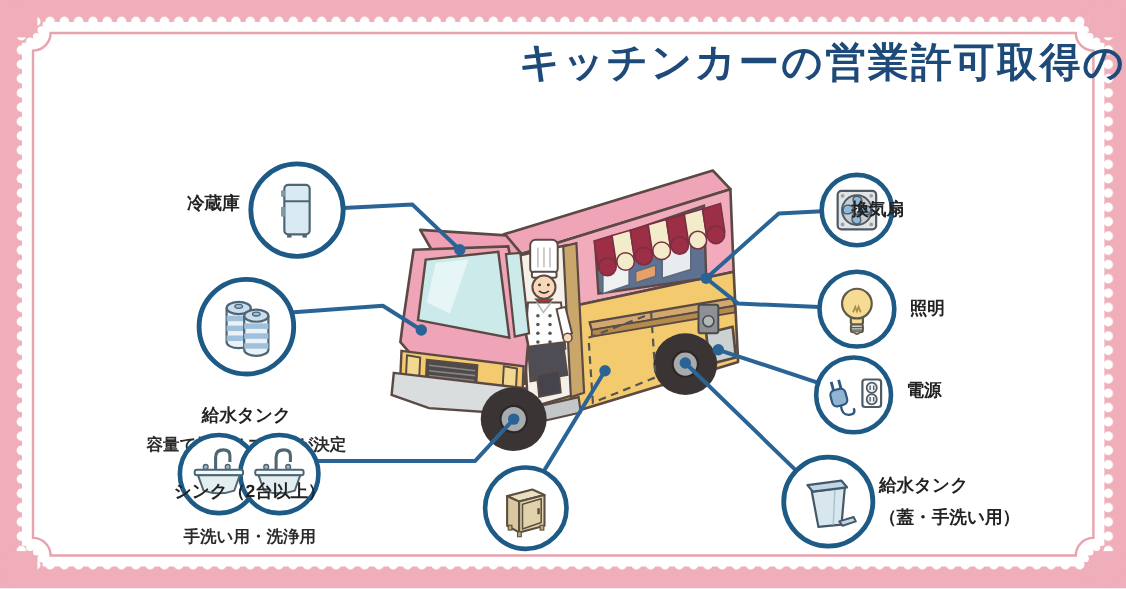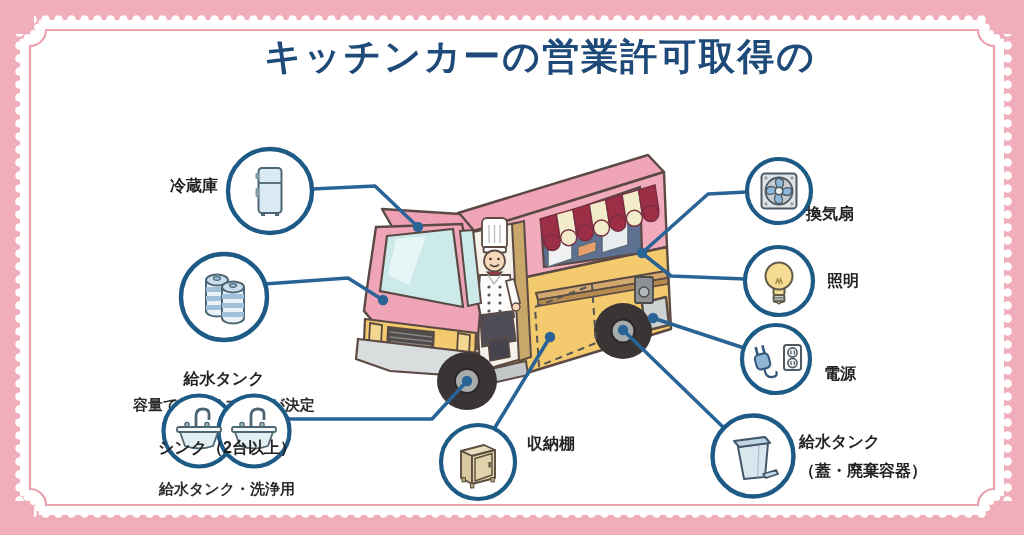--- a/index.html
+++ b/index.html
@@ -1,19 +1,19 @@
 <!DOCTYPE html>
 <html><head>
 <meta charset="utf-8">
 <style>
   html,body{margin:0;padding:0;}
   body{width:1024px;height:535px;font-family:"Liberation Sans",sans-serif;}
   .canvas{position:relative;width:1024px;height:535px;overflow:hidden;background:#fff;}
   .abs{position:absolute;}
-  .title{left:56px;top:34px;width:968px;text-align:center;color:#1d4a78;
+  .title{left:56px;top:34px;width:968px;text-align:right;color:#1d4a78;
          font-size:37px;font-weight:800;line-height:46px;letter-spacing:2px;}
   .lbl{font-weight:700;color:#222;font-size:16px;line-height:28px;white-space:nowrap;}
   .note{font-weight:700;color:#2b2b2b;font-size:15px;line-height:19px;white-space:nowrap;}
   .ctr{text-align:center;}
   .rgt{text-align:right;}
   svg{display:block;}
 </style>
 </head>
 <body>
 
@@ -225,41 +225,41 @@
       <circle cx="29" cy="34.5" r="2.2" fill="#9fb9c6" stroke-width="1.2"></circle>
       <circle cx="49" cy="34.5" r="2.2" fill="#9fb9c6" stroke-width="1.2"></circle>
       <path d="M93,37 L93,26 Q93,19 100,19 Q106,19 106,24 L106,30" fill="none" stroke-width="2.8"></path>
       <rect x="74" y="37" width="44" height="5" rx="2" fill="#f2f7f8" stroke-width="1.8"></rect>
       <path d="M77,42 L115,42 L110,56 Q96,61 82,56 Z" fill="#e3eef1" stroke-width="1.8"></path>
       <circle cx="84" cy="34.5" r="2.2" fill="#9fb9c6" stroke-width="1.2"></circle>
       <circle cx="104" cy="34.5" r="2.2" fill="#9fb9c6" stroke-width="1.2"></circle>
     </g>
   </svg>
   <div class="abs lbl ctr" style="left:77px;top:434px;width:300px;">シンク（2台以上）</div>
-  <div class="abs note ctr" style="left:97px;top:479px;width:260px;">給水タンク・洗浄用</div>
+  <div class="abs note ctr" style="left:97px;top:479px;width:260px;">手洗い用・洗浄用</div>
 
   <svg class="abs" style="left:743px;top:155px;" width="72" height="72" viewBox="0 0 72 72">
     <circle cx="36" cy="36" r="32" fill="#ffffff" stroke="#1d5a86" stroke-width="4.2"></circle>
     <rect x="18.5" y="18.5" width="35" height="35" rx="3.5" fill="#e0e4e6" stroke="#4e5a64" stroke-width="2"></rect>
     <g fill="#98a1a7">
         <circle cx="23" cy="23" r="1.7"></circle>
         <circle cx="49" cy="23" r="1.7"></circle>
         <circle cx="23" cy="49" r="1.7"></circle>
         <circle cx="49" cy="49" r="1.7"></circle>
       </g>
     <circle cx="36" cy="36" r="13.5" fill="#c6ccd0" stroke="#4e5a64" stroke-width="1.8"></circle>
     <g fill="#8fb9da" stroke="#4e5a64" stroke-width="1.3">
       <path d="M36 36 C31 27.5, 31.5 22.5, 37 23.5 C42.5 25, 41 32, 36 36 Z"></path>
       <path d="M36 36 C31 27.5, 31.5 22.5, 37 23.5 C42.5 25, 41 32, 36 36 Z" transform="rotate(90 36 36)"></path>
       <path d="M36 36 C31 27.5, 31.5 22.5, 37 23.5 C42.5 25, 41 32, 36 36 Z" transform="rotate(180 36 36)"></path>
       <path d="M36 36 C31 27.5, 31.5 22.5, 37 23.5 C42.5 25, 41 32, 36 36 Z" transform="rotate(270 36 36)"></path>
     </g>
     <circle cx="36" cy="36" r="3.8" fill="#eef1f2" stroke="#4e5a64" stroke-width="1.6"></circle>
   </svg>
-  <div class="abs lbl" style="left:806px;top:177px;margin-top:23px;">換気扇</div>
+  <div class="abs lbl" style="left:774px;top:177px;">換気扇</div>
 
   <svg class="abs" style="left:741px;top:243px;" width="76" height="76" viewBox="0 0 76 76">
     <circle cx="38" cy="38" r="34" fill="#ffffff" stroke="#1d5a86" stroke-width="4.2"></circle>
     <path d="M32.5,44 L32.5,50 Q32.5,52 34.5,52 L41.5,52 Q43.5,52 43.5,50 L43.5,44" fill="#f6dc92" stroke="#5f5a4a" stroke-width="2"></path>
     <circle cx="38" cy="33" r="13.5" fill="#f6dc92" stroke="#5f5a4a" stroke-width="2"></circle>
     <path d="M34.5,41 L36.5,36 L38,40 L39.5,36 L41.5,41" fill="none" stroke="#a88a4a" stroke-width="1.5"></path>
     <rect x="32.5" y="52" width="11" height="7" rx="2" fill="#ccd3d7" stroke="#5f5a4a" stroke-width="1.8"></rect>
     <line x1="32.5" y1="54.8" x2="43.5" y2="54.8" stroke="#5f5a4a" stroke-width="1.1"></line>
     <line x1="32.5" y1="57.2" x2="43.5" y2="57.2" stroke="#5f5a4a" stroke-width="1.1"></line>
     <path d="M35.5,59 Q38,62.5 40.5,59" fill="#ccd3d7" stroke="#5f5a4a" stroke-width="1.4"></path>
@@ -277,48 +277,47 @@
       <line x1="53" y1="40" x2="53" y2="44"></line>
         <line x1="56.3" y1="40" x2="56.3" y2="44"></line>
     </g>
     <g transform="rotate(-15 26 40)">
       <line x1="21.5" y1="33" x2="21.5" y2="24.5" stroke="#30587c" stroke-width="2.6"></line>
       <line x1="28.5" y1="33" x2="28.5" y2="24.5" stroke="#30587c" stroke-width="2.6"></line>
       <rect x="17.5" y="32.5" width="14" height="15" rx="4.5" fill="#8fb4d4" stroke="#30587c" stroke-width="2"></rect>
       <path d="M24.5,47.5 Q23,56 29,57.5 Q36,59 35,53" fill="none" stroke="#30587c" stroke-width="2.2"></path>
     </g>
   </svg>
-  <div class="abs lbl" style="left:824px;top:360px;">電源</div>
+  <div class="abs lbl" style="left:824px;top:342px;">電源</div>
 
   <svg class="abs" style="left:437px;top:421px;" width="82" height="82" viewBox="0 0 82 82">
     <circle cx="41" cy="41" r="37" fill="#ffffff" stroke="#1d5a86" stroke-width="4.2"></circle>
     <g stroke="#5a5040" stroke-width="1.9" stroke-linejoin="round">
       <polygon points="24,30 47,24 58,29 35,35" fill="#eadfc0"></polygon>
       <polygon points="24,30 35,35 35,63 24,57" fill="#d9c8a0"></polygon>
       <polygon points="35,35 58,29 58,57 35,63" fill="#e2d2ac"></polygon>
       <polygon points="38,37.5 55,32.5 55,54 38,60" fill="none" stroke-width="1.4"></polygon>
     </g>
     <rect x="51.5" y="41" width="2.2" height="5.5" fill="#5a5040"></rect>
     <g fill="#b9a87e" stroke="#5a5040" stroke-width="1">
       <rect x="25" y="56.5" width="3.4" height="4.4"></rect>
         <rect x="33.5" y="62.5" width="3.4" height="4.4"></rect>
         <rect x="54" y="56.5" width="3.4" height="4.4"></rect>
     </g>
   </svg>
   <div class="abs lbl" style="left:527px;top:429px;line-height:29px;">
-    <div>収納棚</div>
   </div>
 
   <svg class="abs" style="left:708px;top:411px;" width="90" height="90" viewBox="0 0 90 90">
     <circle cx="45" cy="45" r="40.5" fill="#ffffff" stroke="#1d5a86" stroke-width="4.4"></circle>
     <g stroke="#44586a" stroke-width="2" stroke-linejoin="round">
       <polygon points="30,36 60,32 57,66 36,68" fill="#d8e7ee"></polygon>
       <line x1="51" y1="34" x2="49.5" y2="66" stroke-width="1.3" stroke="#a9c2d0"></line>
       <polygon points="26,30 57,26 62,32 31,36" fill="#bfd7e4"></polygon>
       <polygon points="55,63 68,59 70,63 58,67" fill="#bfd7e4" stroke-width="1.8"></polygon>
     </g>
   </svg>
   <div class="abs lbl" style="left:799px;top:427px;line-height:29px;">
     <div>給水タンク</div>
-    <div>（蓋・廃棄容器）</div>
+    <div>（蓋・手洗い用）</div>
   </div>
 
 </div>
 
 </body></html>

